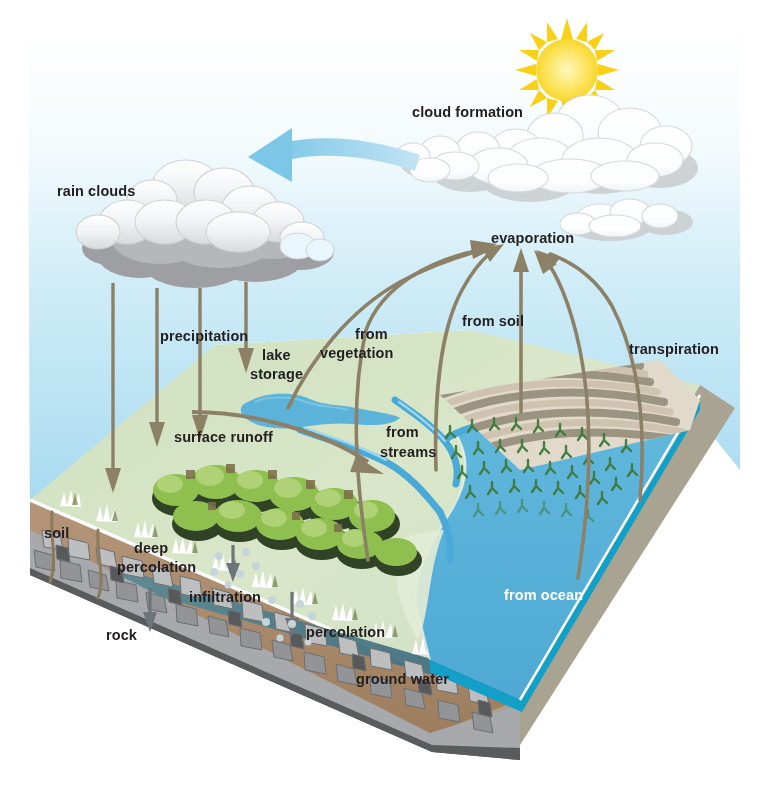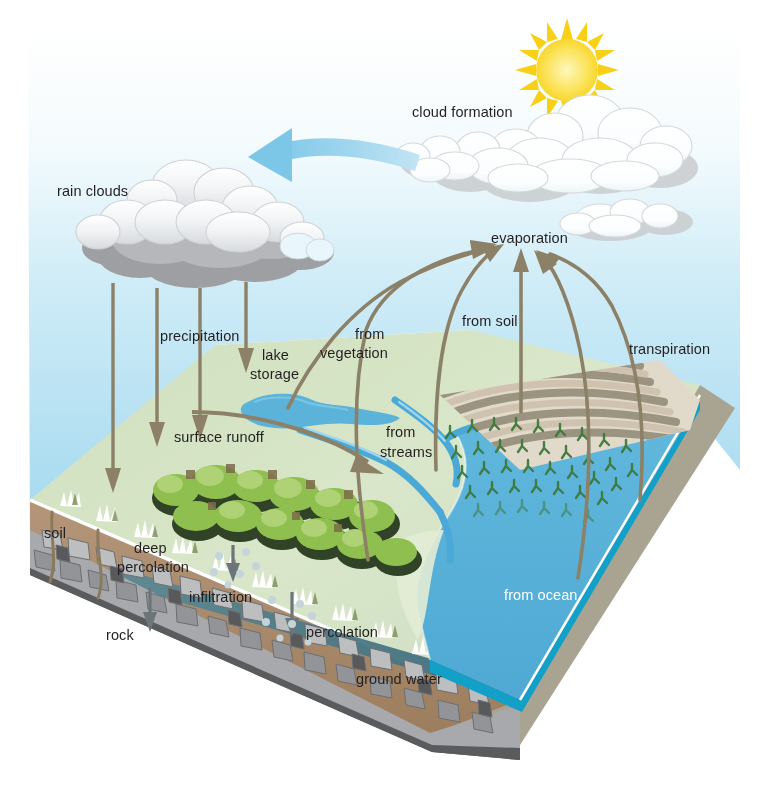--- a/index.html
+++ b/index.html
@@ -10,20 +10,21 @@
   }
   body {
     font-family: "Liberation Sans", sans-serif;
   }
   #stage {
     position: relative;
     width: 768px;
     height: 791px;
     background: #ffffff;
     overflow: hidden;
+    font-weight: bold;
   }
   #stage svg {
     position: absolute;
     top: 0;
     left: 0;
     width: 768px;
     height: 791px;
   }
   .lbl {
     font-family: "Liberation Sans", sans-serif;

